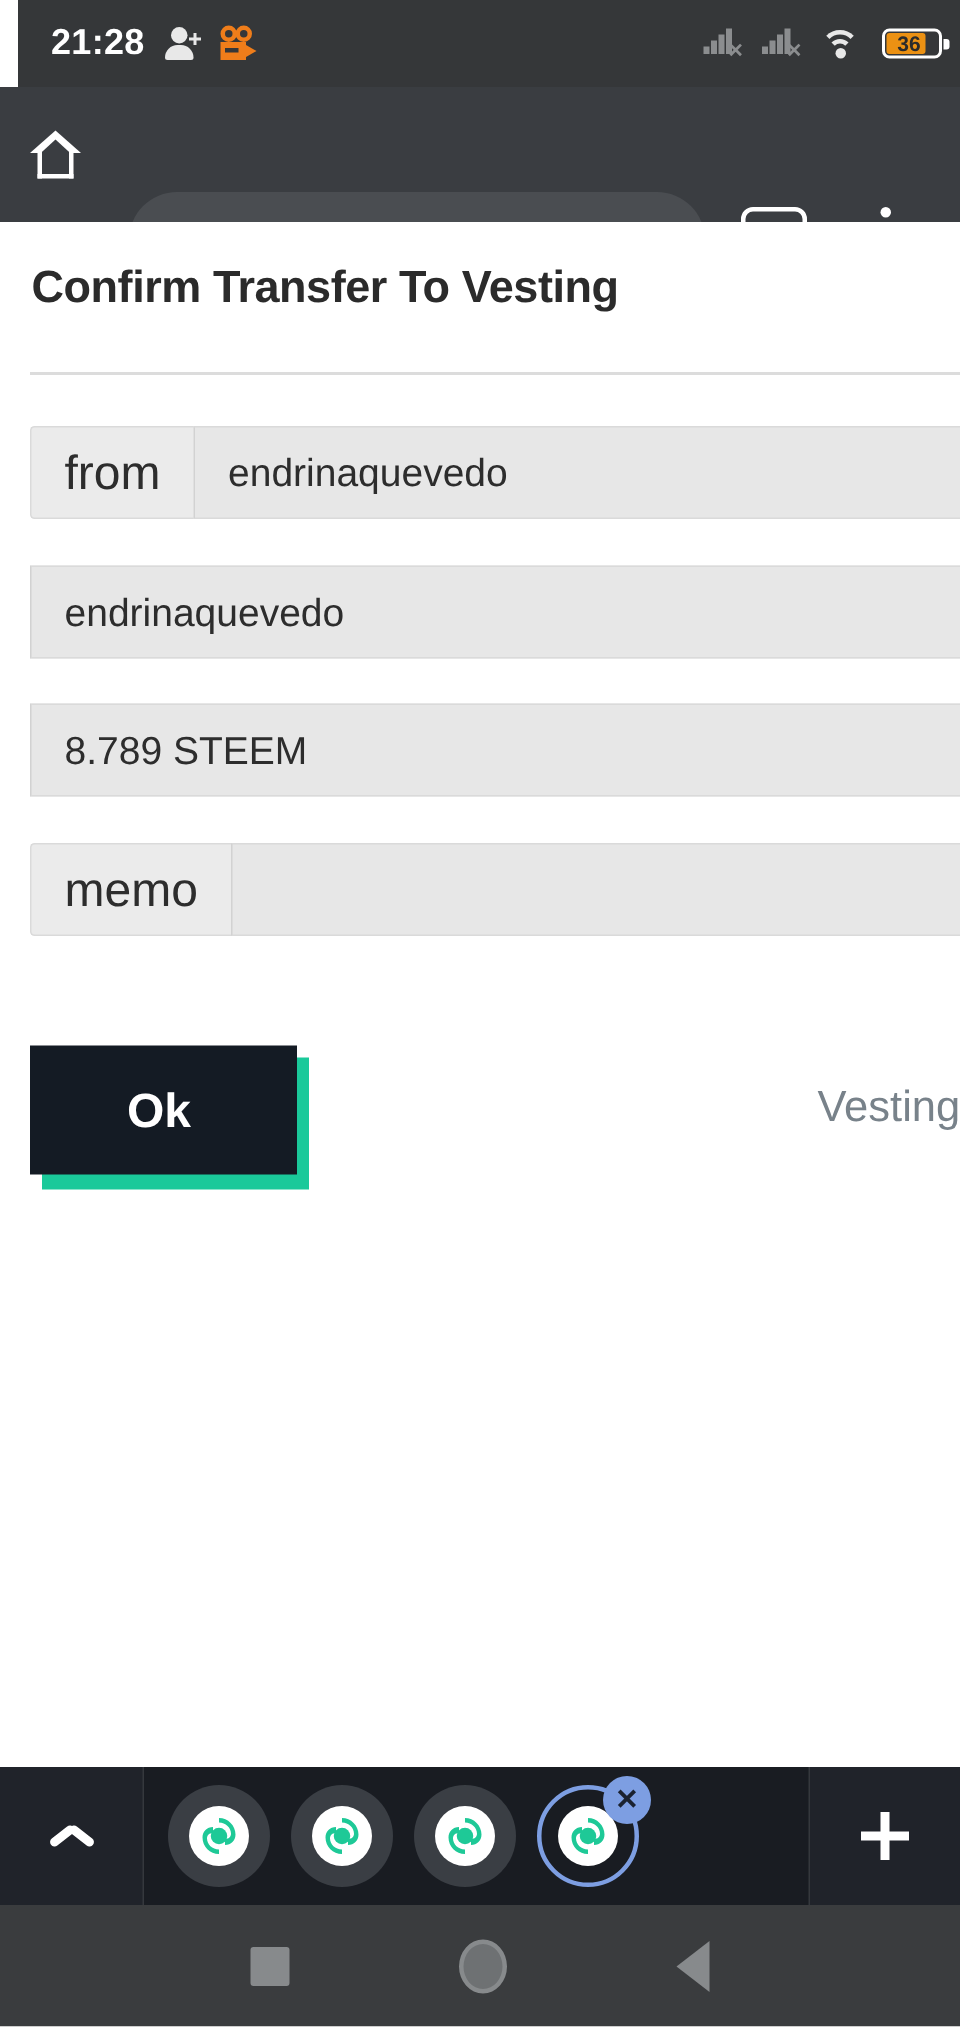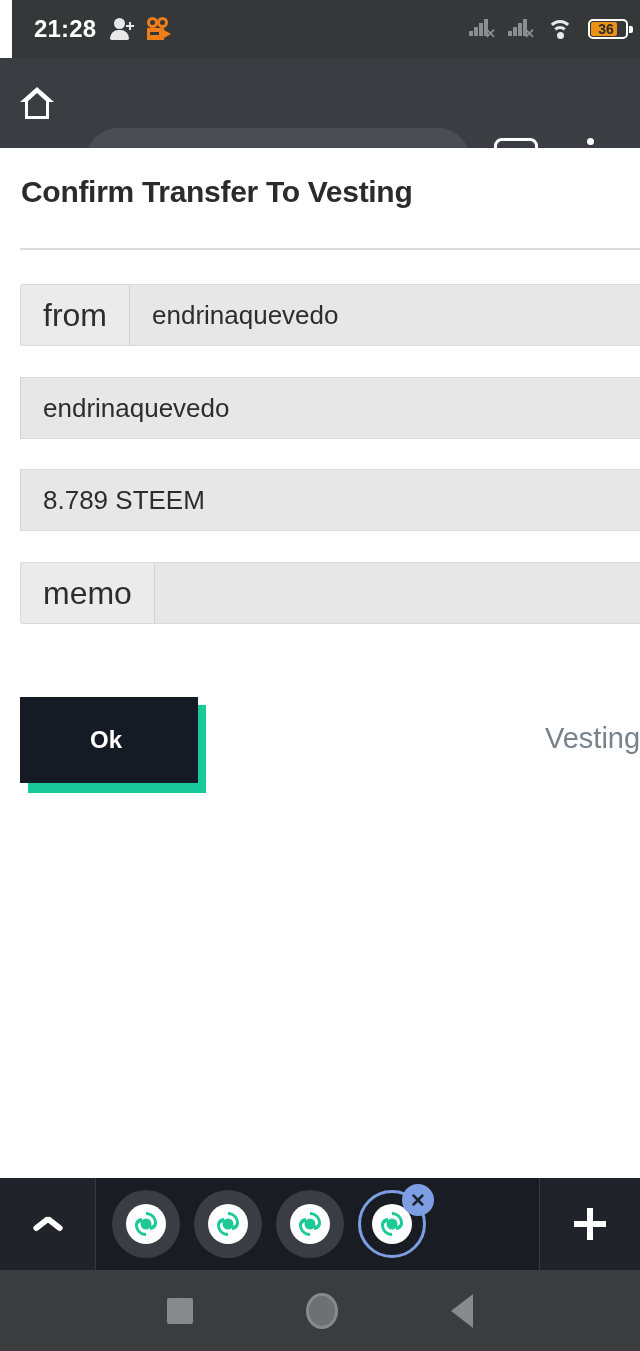--- a/index.html
+++ b/index.html
@@ -199,21 +199,21 @@
   
   .ok-wrap{ position:absolute; left:20px; top:549px; width:200px; height:100px; }
   .ok-shadow{
     position:absolute; left:8px; top:8px; width:178px; height:88px;
     background:#1ac99a;
   }
   .ok-btn{
     position:absolute; left:0; top:0; width:178px; height:86px;
     background:#141b24;
     display:flex; align-items:center; justify-content:center;
-    color:#ffffff; font-size:24px; font-weight:bold;
+    color:#ffffff; font-size:32px; font-weight:bold;
     padding-right:6px;
   }
   .cancel-link{
     position:absolute; left:545px; top:574px;
     color:#78828a; font-size:29px; white-space:nowrap;
   }
 
   
   .tabstrip{
     position:absolute; left:0; top:1178px; width:640px; height:92px;

